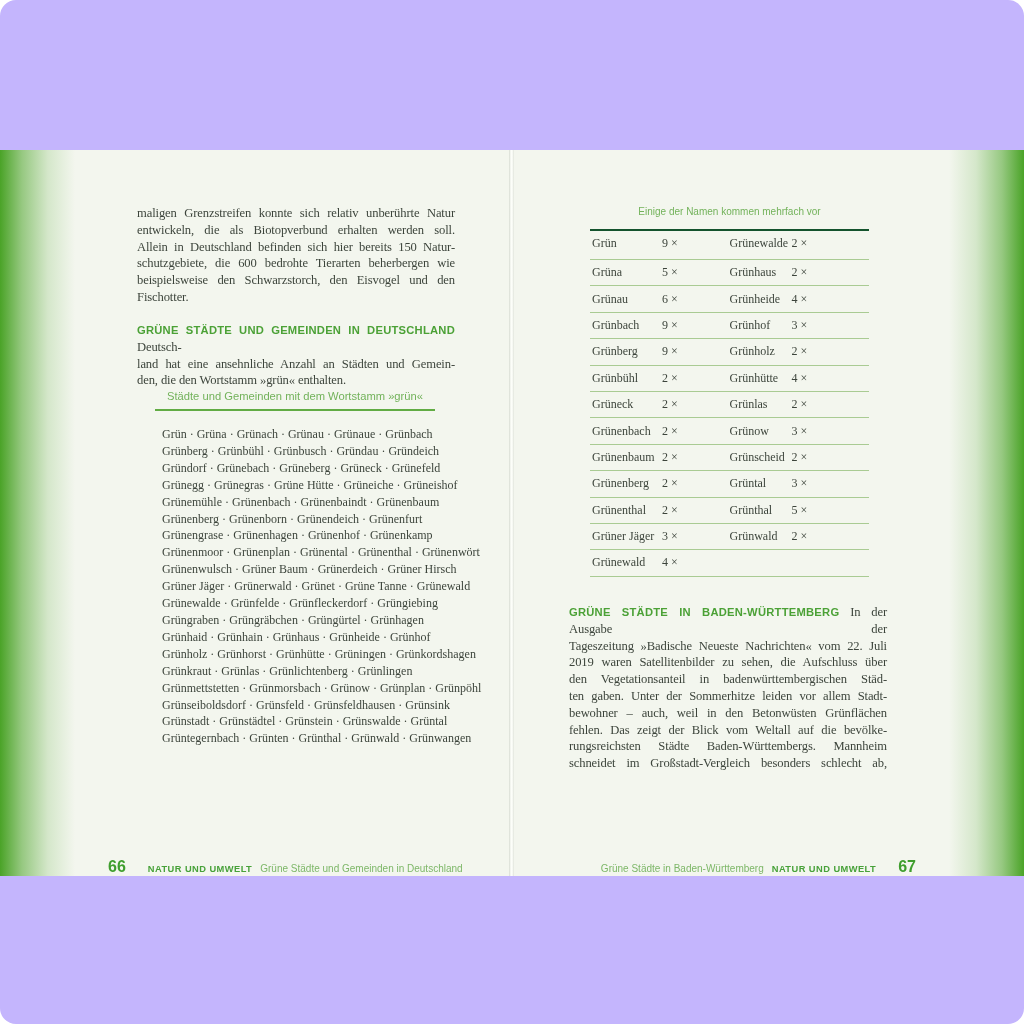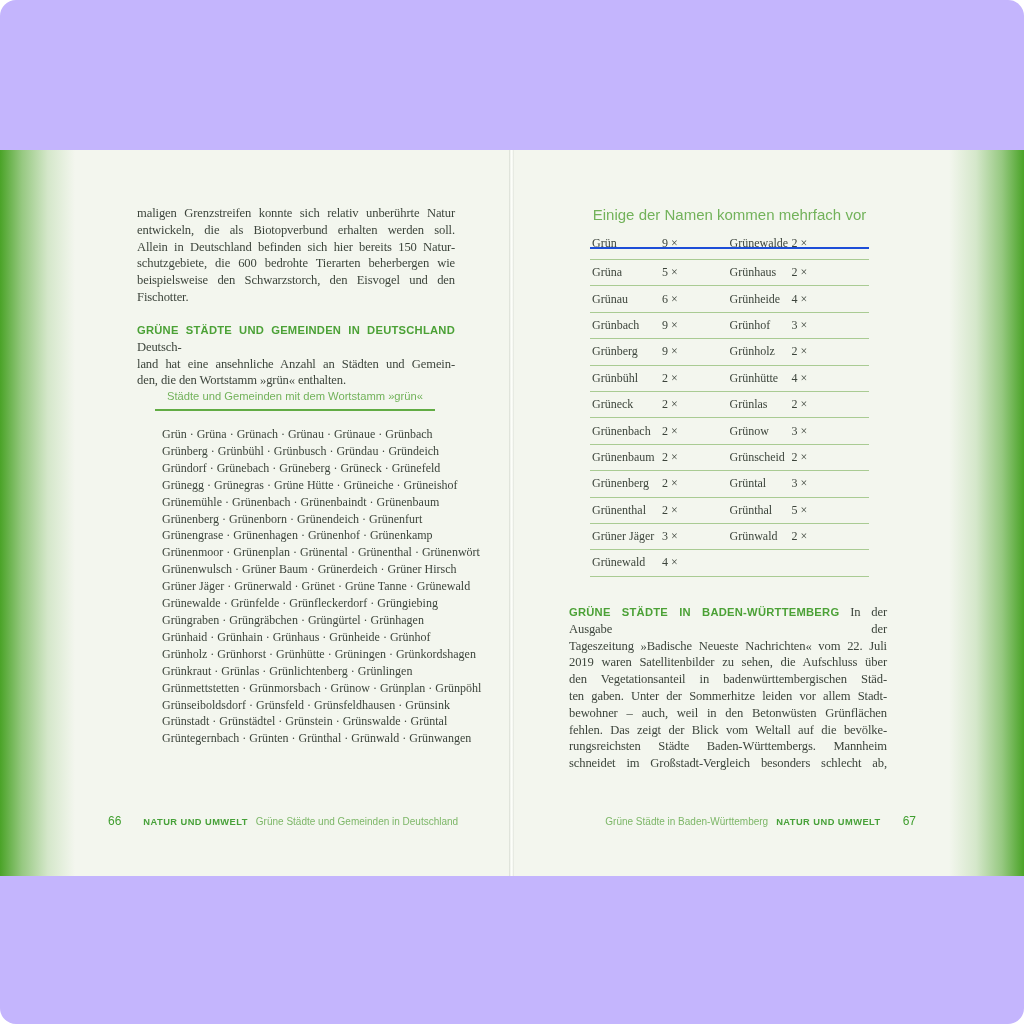--- a/index.html
+++ b/index.html
@@ -24,35 +24,35 @@
 
   .para-intro{top:55px;}
   .para-germany{top:172px;}
   .list-caption{position:absolute;left:18px;top:240px;width:280px;text-align:center;
       font-family:"Liberation Sans",sans-serif;font-size:11.2px;color:#72b25a;
       padding-bottom:7px;border-bottom:2px solid #61ac44;}
   .city-list{position:absolute;left:25px;top:276px;font-size:12px;line-height:16.9px;color:#3c443b;}
   .city-list div{white-space:nowrap;}
 
   .table-caption{position:absolute;left:21px;top:56px;width:279px;text-align:center;
-      font-family:"Liberation Sans",sans-serif;font-size:15px;color:#72b25a;
-      padding-bottom:24px;border-bottom:2px solid #1d4ed8;}
+      font-family:"Liberation Sans",sans-serif;font-size:10px;color:#72b25a;
+      padding-bottom:12px;border-bottom:2px solid #14532d;}
   .freq-table{position:absolute;left:21px;top:78px;width:279px;}
   .trow{display:flex;height:25.4px;align-items:center;border-bottom:1px solid #a9cb93;
       font-size:12px;color:#3c443b;}
   .trow:first-child{height:31px;}
   .half{flex:1;display:flex;align-items:center;}
   .half .name{width:70px;padding-left:2px;white-space:nowrap;}
   .half.rgt .name{width:62px;padding-left:0;}
   .count{white-space:nowrap;}
   .para-bw{top:454px;}
 
   .footer{position:absolute;top:664px;font-family:"Liberation Sans",sans-serif;
       font-size:10px;color:#7db768;display:flex;align-items:baseline;white-space:nowrap;}
-  .footer .pg{font-size:12px;font-weight:normal;color:#3f9e2e;}
+  .footer .pg{font-size:16px;font-weight:bold;color:#3f9e2e;margin-top:44px;}
   .footer .sec{font-weight:bold;font-size:9.3px;letter-spacing:.45px;color:#47a139;}
   .footer-left{left:108px;}
   .footer-left .pg{margin-right:22px;}
   .footer-left .sec{margin-right:8px;}
   .footer-right{right:108px;}
   .footer-right .pg{margin-left:22px;}
   .footer-right .sec{margin-left:8px;}
 </style>
 </head>
 <body>

